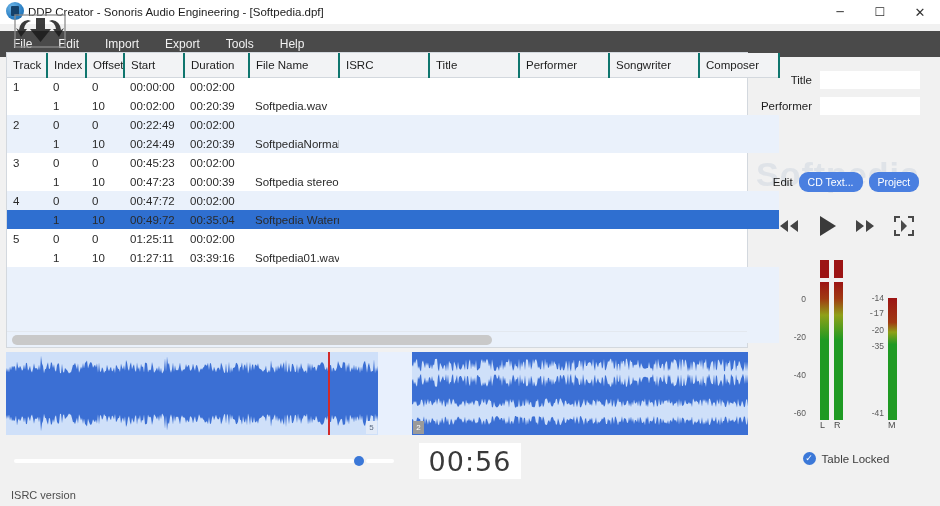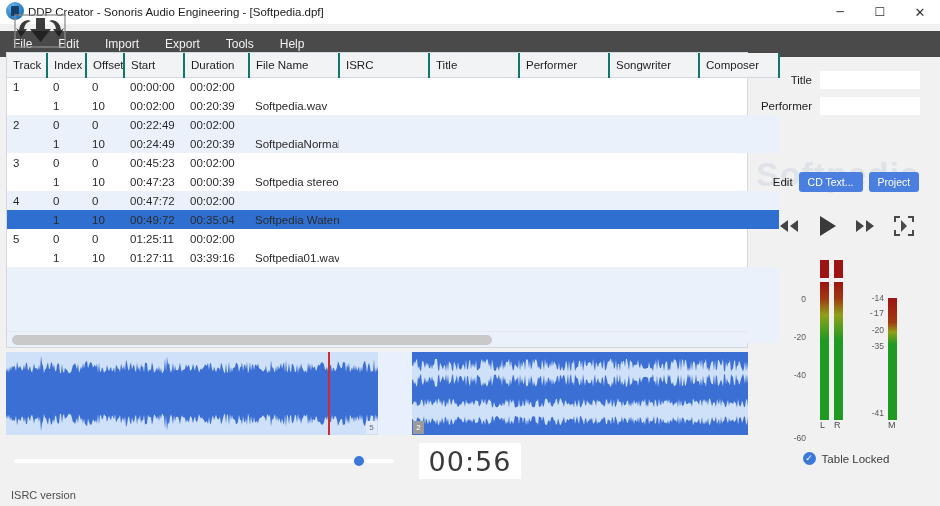--- a/index.html
+++ b/index.html
@@ -159,21 +159,21 @@
   }
   .total-row .tval { margin-left: 12px; }
 
   .edit-row {
     position: absolute; top: 120px; left: 0; width: 188px;
     display: flex; align-items: center; justify-content: center; gap: 6px;
   }
   .edit-lbl { font-size: 11.5px; color: #1d1d1d; }
   .btn {
     background: #4a7fe0; color: #ffffff; font-size: 10.5px; border: none;
-    border-radius: 3px; padding: 4px 9px; font-family: "Liberation Sans", sans-serif;
+    border-radius: 9px; padding: 4px 9px; font-family: "Liberation Sans", sans-serif;
   }
 
   .transport {
     position: absolute; top: 163px; left: 0; width: 188px;
     display: flex; align-items: center; justify-content: center; gap: 17px;
   }
   .transport span { display: inline-flex; }
 
   
   .watermark {
@@ -525,21 +525,21 @@
           <path d="M8 5 L14 11 L8 17 Z" fill="#4a4a4a"></path>
         </svg>
       </span>
     </div>
 
     <div class="meters">
 
       <div class="scale" style="left:28px; top:24px; width:26px;">0</div>
       <div class="scale" style="left:28px; top:62px; width:26px;">-20</div>
       <div class="scale" style="left:28px; top:100px;width:26px;">-40</div>
-      <div class="scale" style="left:28px; top:138px;width:26px;margin-top:25px;">-60</div>
+      <div class="scale" style="left:28px; top:138px;width:26px;">-60</div>
 
       <div class="meter-bar m-l">
         <div class="bar-red-top" style="bottom:142px; height:18px;"></div>
         <div class="bar-green" style="height:138px;"></div>
       </div>
 
       <div class="meter-bar m-r">
         <div class="bar-red-top" style="bottom:142px; height:18px;"></div>
         <div class="bar-green" style="height:138px;"></div>
       </div>

